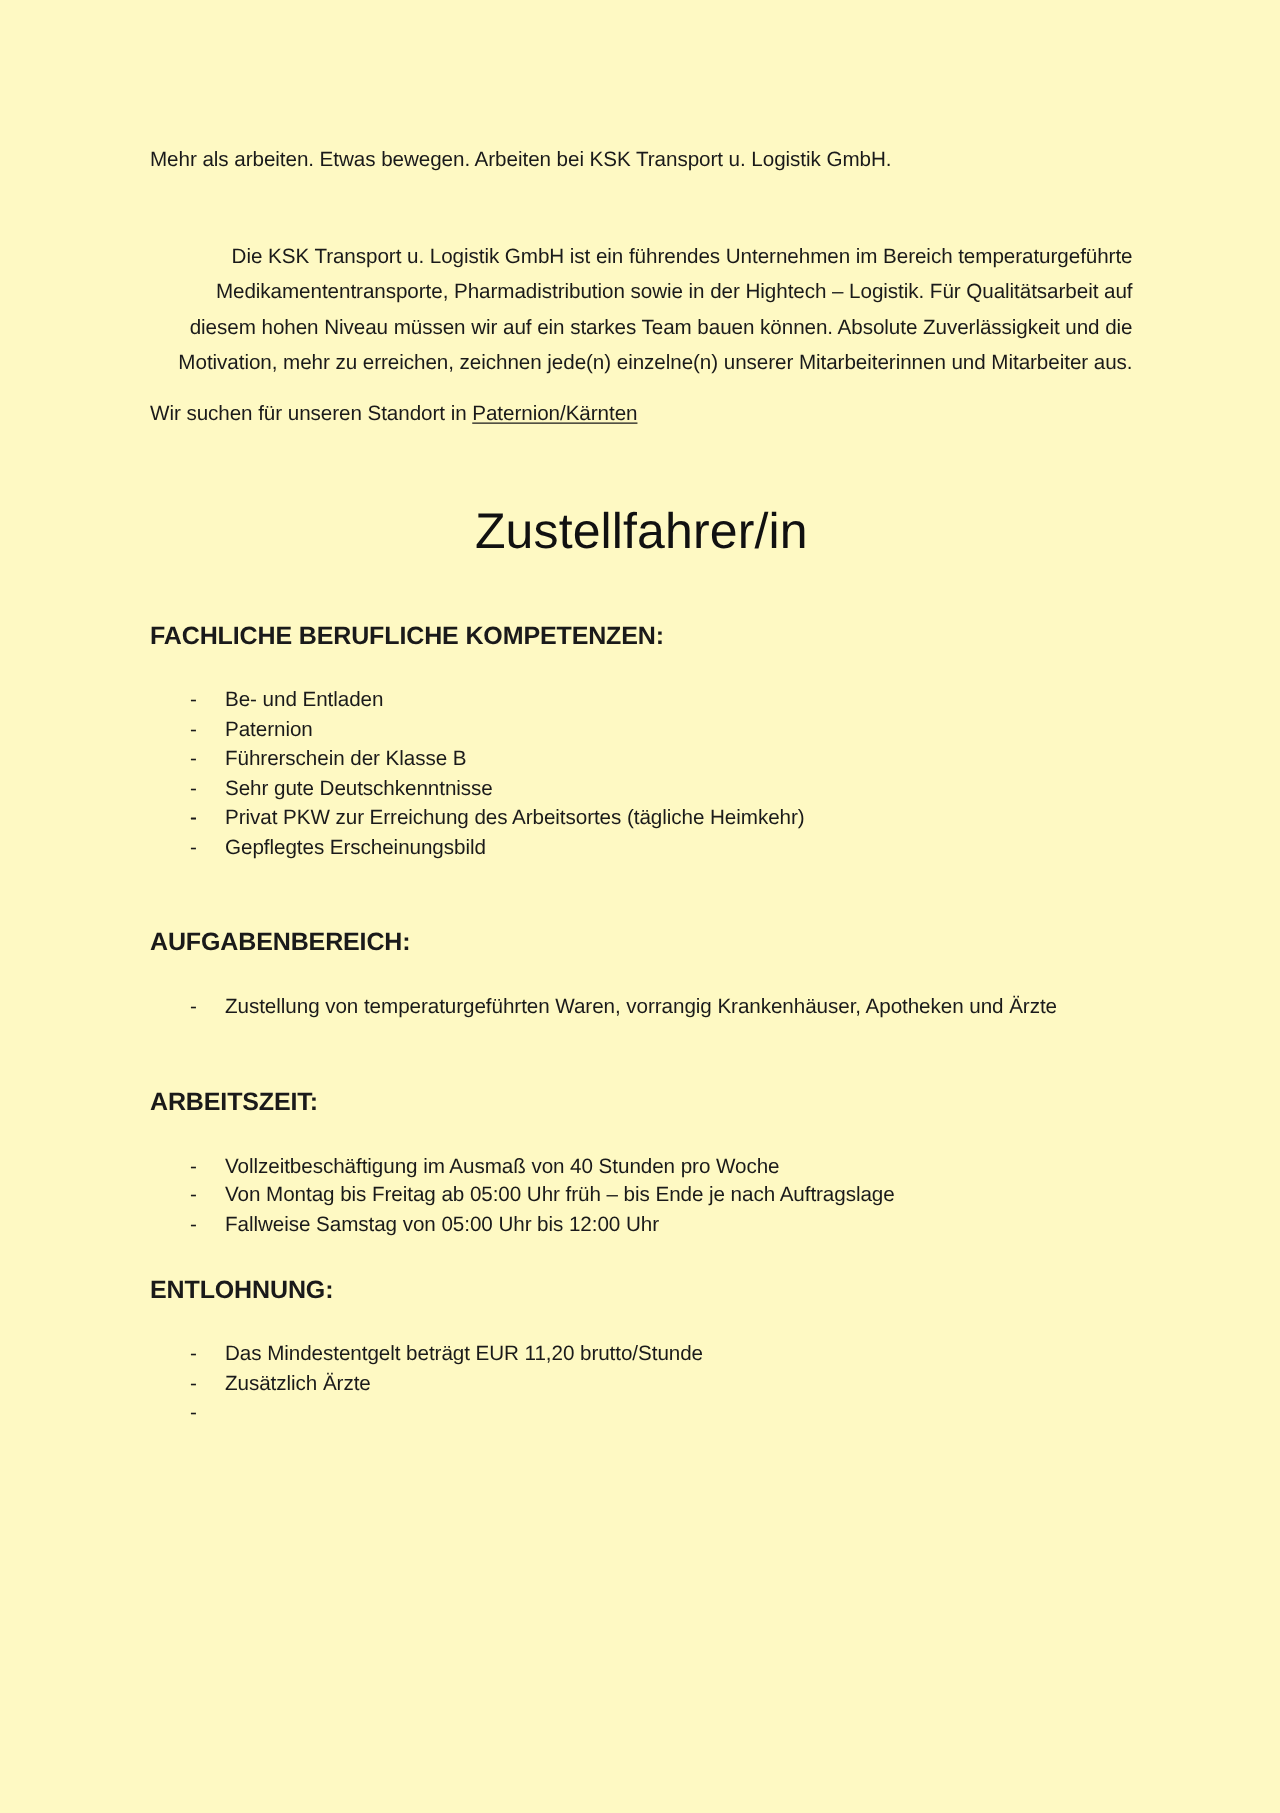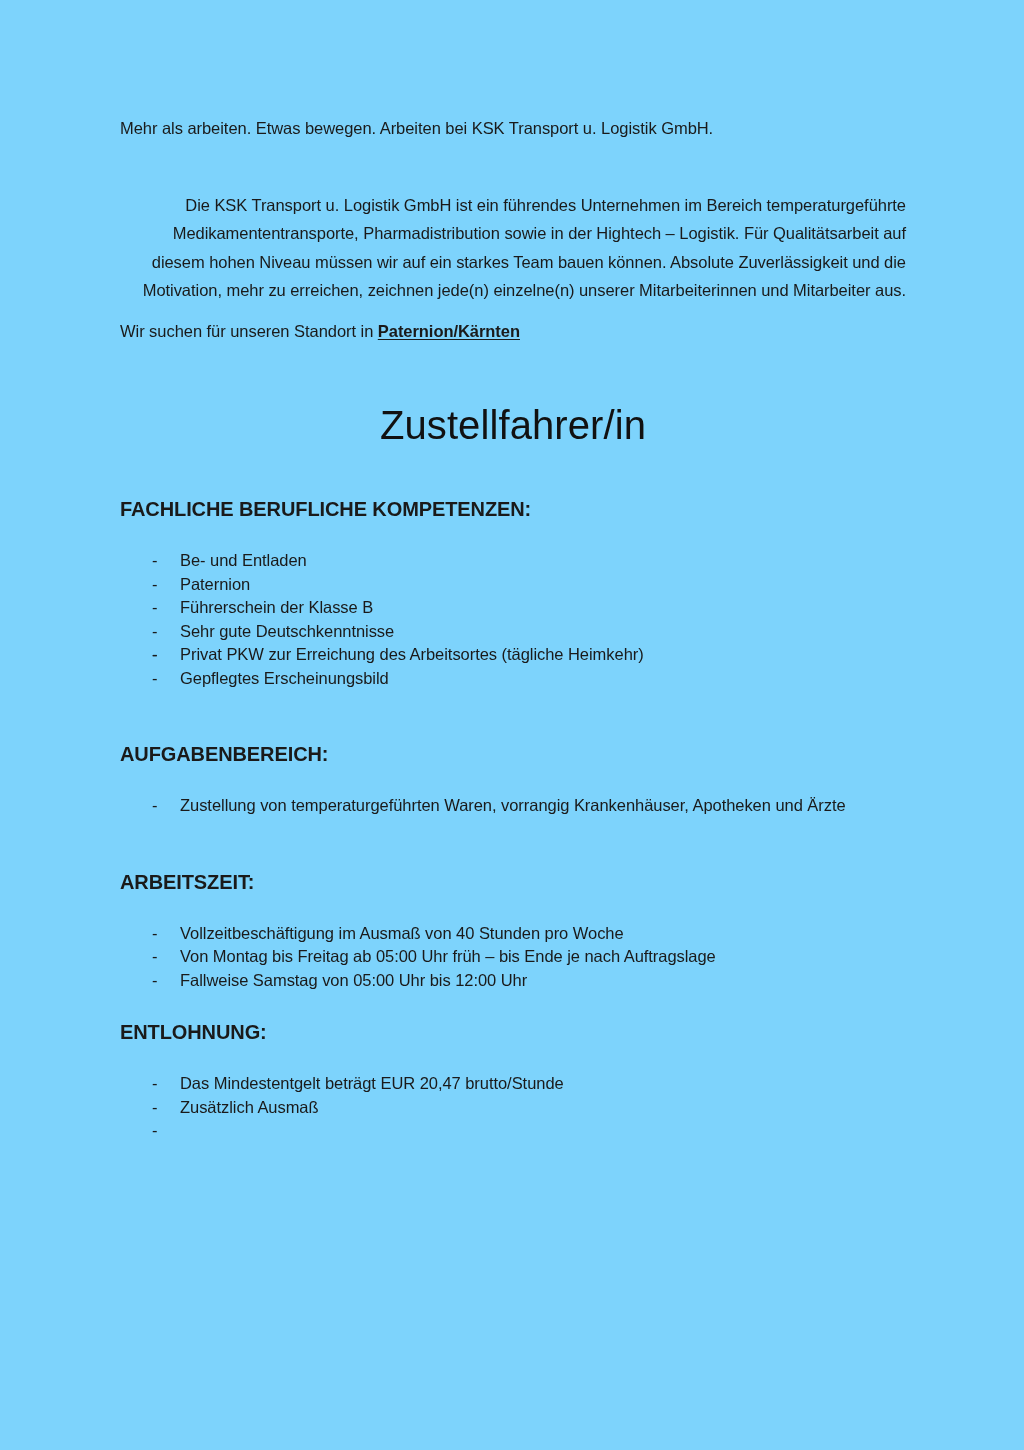--- a/index.html
+++ b/index.html
@@ -15,21 +15,21 @@
     color: #1a1a1a;
     -webkit-font-smoothing: antialiased;
   }
 
   .page {
     position: absolute;
     left: 0;
     top: 0;
     width: 1024px;
     height: 1450px;
-    background: #7dd3fc;
+    background: #fef9c3;
     box-sizing: border-box;
     padding: 0;
   }
 
   .content {
     position: absolute;
     left: 120px;
     top: 120px;
     width: 786px;
   }
@@ -55,21 +55,21 @@
   .spacer-sm { height: 18px; }
   .spacer-xs { height: 12px; }
 
   .location-para {
     font-size: 16.5px;
     line-height: 1.0;
     letter-spacing: -0.05px;
     margin: 0;
   }
   .location-strong {
-    font-weight: bold;
+    font-weight: normal;
     text-decoration: underline;
     text-underline-offset: 2px;
   }
 
   
   .job-title {
     font-size: 40px;
     font-weight: 400;
     line-height: 1.0;
     text-align: center;
@@ -209,25 +209,25 @@
 
     <div class="spacer-md"></div>
 
     <h2 class="section-heading">ENTLOHNUNG:</h2>
 
     <div class="spacer-md"></div>
 
     <ul class="dash-list">
       <li class="dash-item">
         <span class="dash-marker">-</span>
-        <span>Das Mindestentgelt beträgt EUR 20,47 brutto/Stunde</span>
-      </li>
-      <li class="dash-item">
-        <span class="dash-marker">-</span>
-        <span>Zusätzlich Ausmaß</span>
+        <span>Das Mindestentgelt beträgt EUR 11,20 brutto/Stunde</span>
+      </li>
+      <li class="dash-item">
+        <span class="dash-marker">-</span>
+        <span>Zusätzlich Ärzte</span>
       </li>
       <li class="dash-item">
         <span class="dash-marker">-</span>
       </li>
     </ul>
 
     <div class="spacer-lg"></div>
     <div class="spacer-xs"></div>
 
 

